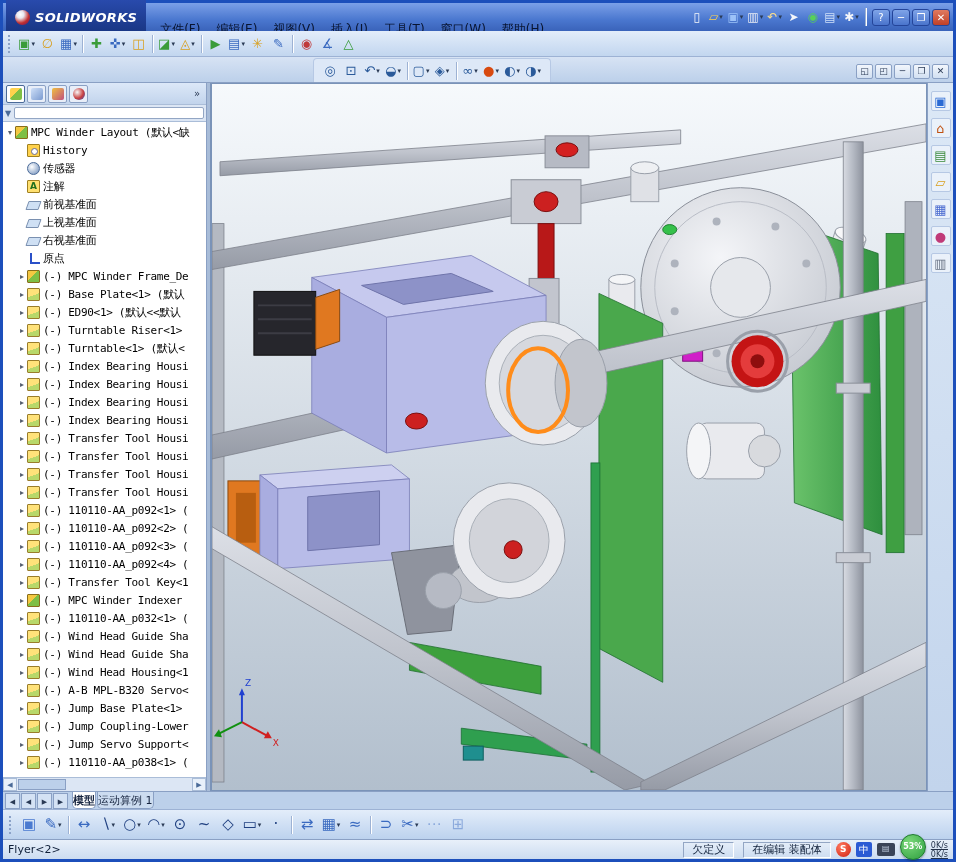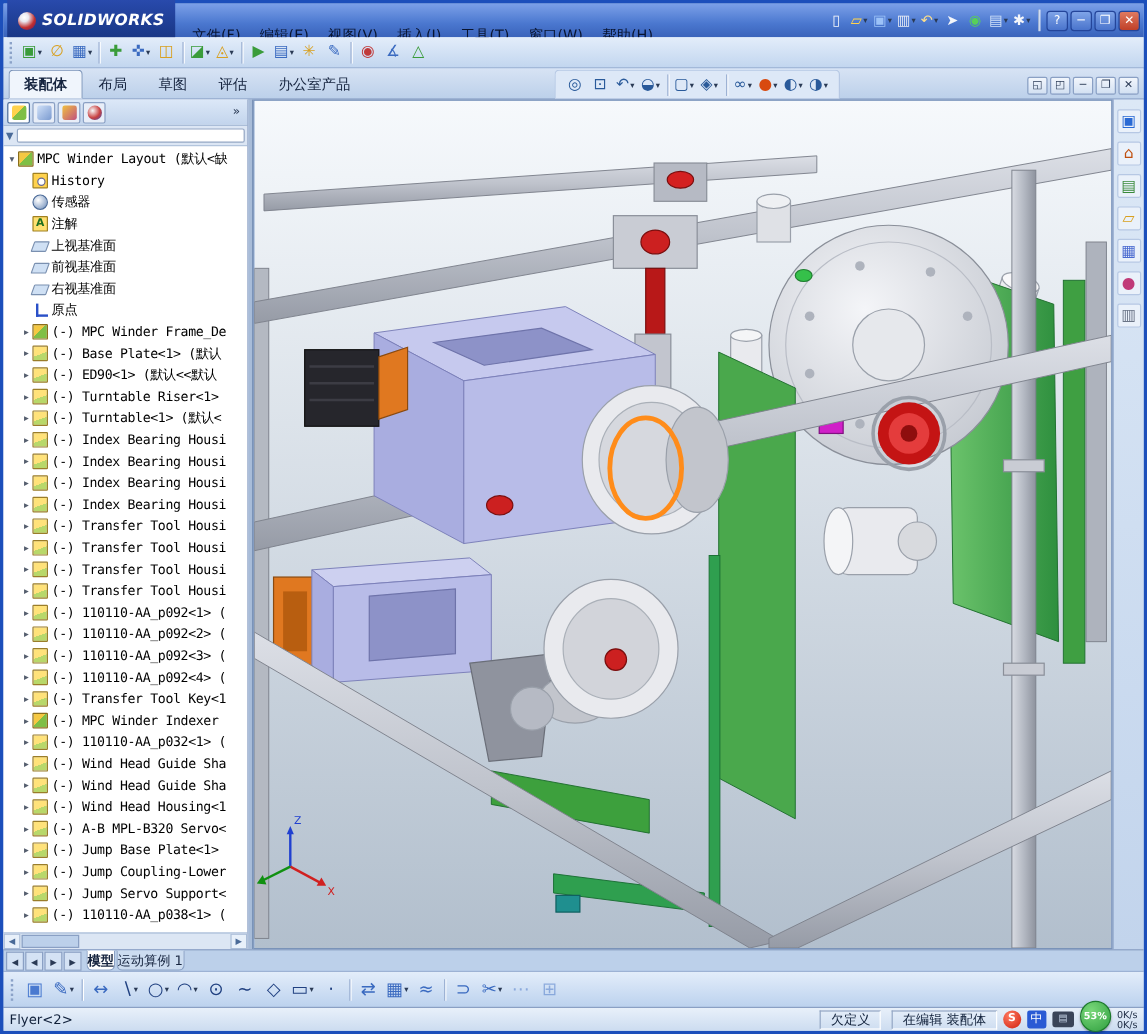--- a/index.html
+++ b/index.html
@@ -97,21 +97,21 @@
   .sketch-toolbar .icon .g{font-size:15px;}
 
   
   .statusbar{height:20px;flex:0 0 20px;display:flex;align-items:center;background:linear-gradient(#e8f0fa,#ccdcf0);border-top:1px solid #8aa0c4;padding:0 5px;font-size:11px;color:#10203a;}
   .scell{height:16px;display:flex;align-items:center;padding:0 8px;border:1px solid;border-color:#93a6c4 #ffffff #ffffff #93a6c4;margin-left:4px;white-space:nowrap;}
   .sright{margin-left:auto;display:flex;align-items:center;gap:5px;}
   .sogou{width:15px;height:15px;border-radius:50%;background:radial-gradient(circle at 35% 30%,#ff7a60,#d02010);color:#fff;font-size:9px;font-weight:bold;text-align:center;line-height:15px;}
   .imebox{width:16px;height:15px;background:#2a5ad4;color:#fff;font-size:10px;text-align:center;line-height:15px;border-radius:2px;}
   .kbd{width:18px;height:13px;background:#3a4458;border-radius:2px;color:#c8d4e8;font-size:8px;line-height:12px;text-align:center;}
   .pct{width:26px;height:26px;border-radius:50%;background:radial-gradient(circle at 35% 30%,#7ad87a,#2f9f3f);border:1px solid #1d7a2c;color:#fff;font-size:8px;font-weight:bold;display:flex;align-items:center;justify-content:center;transform:translateY(-3px);box-shadow:0 1px 2px rgba(0,0,0,.35);}
-  .netcol{display:flex;flex-direction:column;align-items:flex-end;line-height:9px;font-size:8px;color:#24324a;}
+  .netcol{display:flex;flex-direction:column;align-items:flex-end;line-height:9px;font-size:8px;color:#24324a;text-decoration:underline;}
 </style>
 </head>
 <body>
 
 <div class="window">
 
   <div class="titlebar">
     <div class="logo">
       <span class="swoosh"></span>
       <span class="ltext">SOLIDWORKS</span>
@@ -226,27 +226,20 @@
         <span class="icon">
           <span class="g" style="color: rgb(58, 106, 192);">∡</span>
         </span>
         <span class="icon">
           <span class="g" style="color: rgb(58, 156, 58);">△</span>
         </span>
       </span>
   </div>
 
   <div class="tabrow">
-    <div class="cmd-tabs" id="cmd-tabs">
-        <div class="cmd-tab active">装配体</div>
-        <div class="cmd-tab">布局</div>
-        <div class="cmd-tab">草图</div>
-        <div class="cmd-tab">评估</div>
-        <div class="cmd-tab">办公室产品</div>
-      </div>
     <div class="headsup" id="headsup-icons">
         <span class="icon">
           <span class="g">◎</span>
         </span>
         <span class="icon">
           <span class="g">⊡</span>
         </span>
         <span class="icon">
           <span class="g">↶</span>
           <span class="caret">▾</span>
@@ -330,26 +323,26 @@
             <span class="tlabel">传感器</span>
           </div>
           <div class="trow" style="padding-left: 14px;">
             <span class="arrow"></span>
             <span class="ticon ti-annotations">A</span>
             <span class="tlabel">注解</span>
           </div>
           <div class="trow" style="padding-left: 14px;">
             <span class="arrow"></span>
             <span class="ticon ti-plane"></span>
-            <span class="tlabel">上视基准面</span>
+            <span class="tlabel">前视基准面</span>
           </div>
           <div class="trow" style="padding-left: 14px;">
             <span class="arrow"></span>
             <span class="ticon ti-plane"></span>
-            <span class="tlabel">前视基准面</span>
+            <span class="tlabel">上视基准面</span>
           </div>
           <div class="trow" style="padding-left: 14px; align-items: center;">
             <span class="arrow"></span>
             <span class="ticon ti-plane"></span>
             <span class="tlabel">右视基准面</span>
           </div>
           <div class="trow" style="padding-left: 14px;">
             <span class="arrow"></span>
             <span class="ticon ti-origin"></span>
             <span class="tlabel">原点</span>

